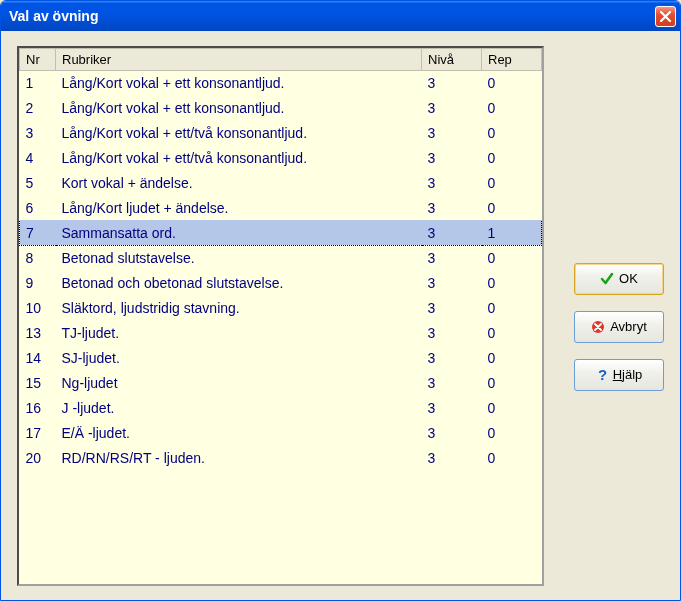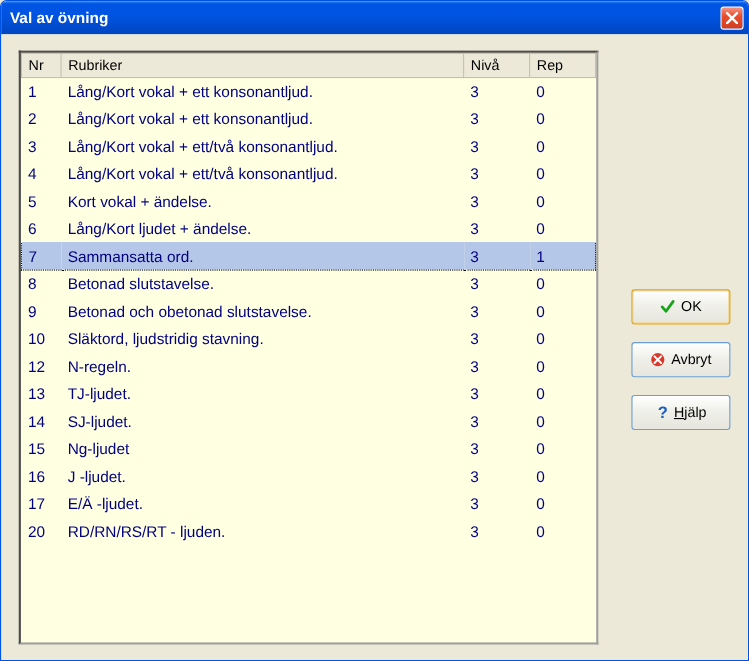--- a/index.html
+++ b/index.html
@@ -198,26 +198,20 @@
             </tr>
             <tr>
               <td>9</td>
               <td>Betonad och obetonad slutstavelse.</td>
               <td>3</td>
               <td>0</td>
             </tr>
             <tr>
               <td>10</td>
               <td>Släktord, ljudstridig stavning.</td>
-              <td>3</td>
-              <td>0</td>
-            </tr>
-            <tr>
-              <td>12</td>
-              <td>N-regeln.</td>
               <td>3</td>
               <td>0</td>
             </tr>
             <tr>
               <td>13</td>
               <td>TJ-ljudet.</td>
               <td>3</td>
               <td>0</td>
             </tr>
             <tr>

